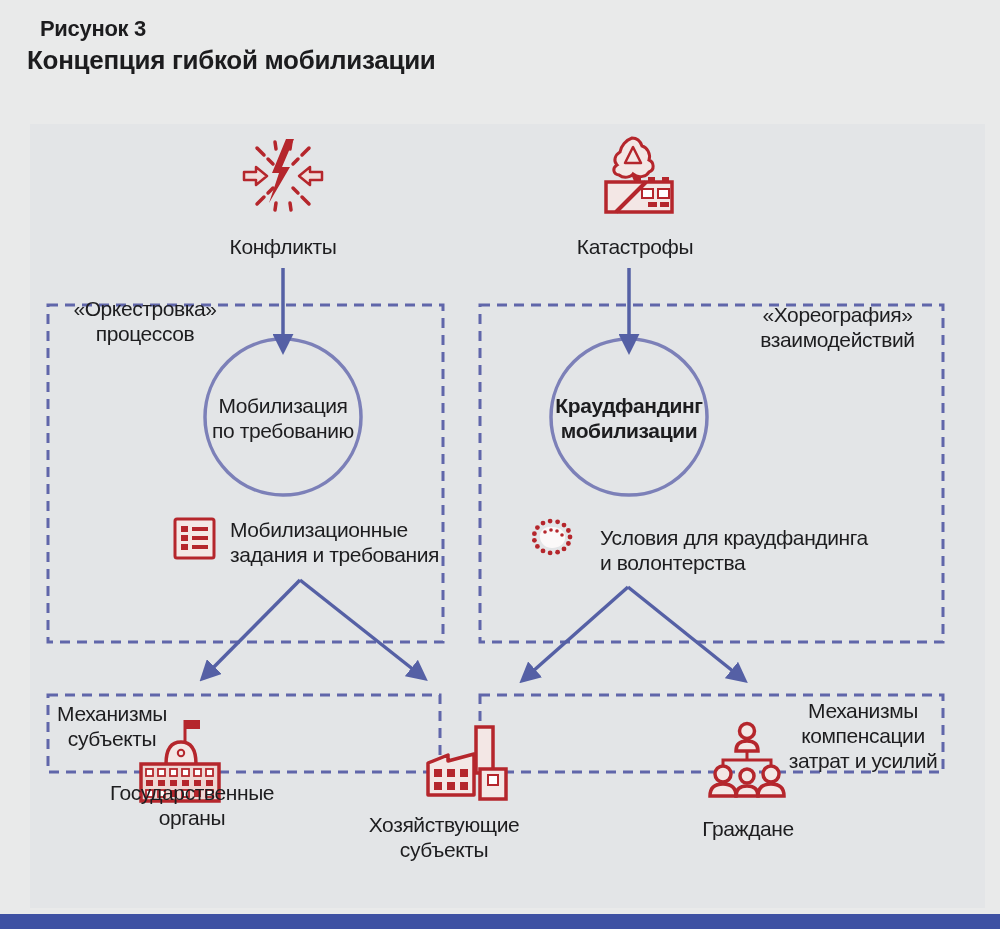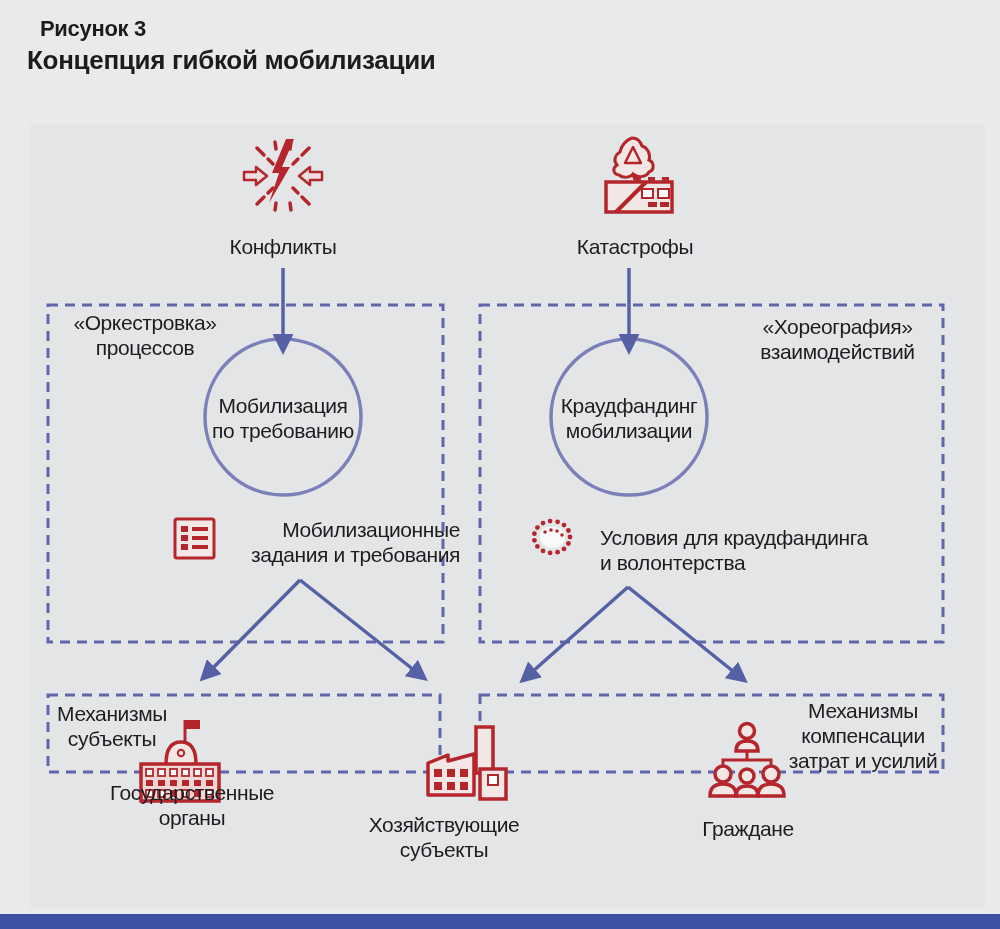--- a/index.html
+++ b/index.html
@@ -109,54 +109,54 @@
       <line x1="24" y1="80" x2="54" y2="50" stroke="#b5262c" stroke-width="4"></line>
       <path d="M40,6 C34,8 29,14 28,20 C23,23 21,29 25,33 C20,36 21,42 27,43 C32,47 39,45 41,42 C47,47 55,44 57,40 C63,38 62,30 57,28 C59,22 55,15 50,14 C48,8 44,6 40,6 Z" fill="#f3e7e5" stroke="#b5262c" stroke-width="3"></path>
       <path d="M41,15 L33,31 H49 Z" fill="none" stroke="#b5262c" stroke-width="2.5" stroke-linejoin="round"></path>
       <line x1="41" y1="43" x2="44" y2="50" stroke="#b5262c" stroke-width="3"></line>
     </svg>
   </div>
   <div class="lbl" style="left:535px; top:234px; width:200px;">
     <span>Катастрофы</span>
   </div>
 
-  <div class="lbl" style="left:50px; top:310px; width:190px;">
+  <div class="lbl" style="left:50px; top:296px; width:190px;">
     <span>«Оркестровка»</span>
     <span>процессов</span>
   </div>
-  <div class="lbl" style="left:735px; top:314px; width:205px;">
+  <div class="lbl" style="left:735px; top:302px; width:205px;">
     <span>«Хореография»</span>
     <span>взаимодействий</span>
   </div>
 
   <div class="lbl" style="left:183px; top:393px; width:200px;">
     <span>Мобилизация</span>
     <span>по требованию</span>
   </div>
-  <div class="lbl" style="left:529px; top:393px; width:200px;">
+  <div class="lbl" style="left:529px; top:393px; width:200px;font-weight:bold;">
     <span>Краудфандинг</span>
     <span>мобилизации</span>
   </div>
 
   <div class="icon" style="left:172px; top:516px;">
     <svg width="45" height="45" viewBox="0 0 45 45">
       <rect x="3" y="3" width="39" height="39" rx="2" fill="#f4e8e6" stroke="#b5262c" stroke-width="3"></rect>
       <g fill="#b5262c">
         <rect x="9" y="10" width="7" height="6"></rect>
           <rect x="9" y="19" width="7" height="6"></rect>
           <rect x="9" y="28" width="7" height="6"></rect>
       </g>
       <g stroke="#b5262c" stroke-width="4">
         <line x1="20" y1="13" x2="36" y2="13"></line>
           <line x1="20" y1="22" x2="36" y2="22"></line>
           <line x1="20" y1="31" x2="36" y2="31"></line>
       </g>
     </svg>
   </div>
-  <div class="lbl left-align" style="left:230px; top:517px; width:230px;text-align:right;">
+  <div class="lbl left-align" style="left:230px; top:517px; width:230px;">
     <span>Мобилизационные</span>
     <span>задания и требования</span>
   </div>
 
   <div class="icon" style="left:527px; top:511px;">
     <svg width="50" height="52" viewBox="0 0 50 52">
       <g fill="#b5262c">
         <circle cx="43" cy="26" r="2.4"></circle>
           <circle cx="41.4" cy="32.5" r="2.4"></circle>
           <circle cx="37" cy="37.9" r="2.4"></circle>

